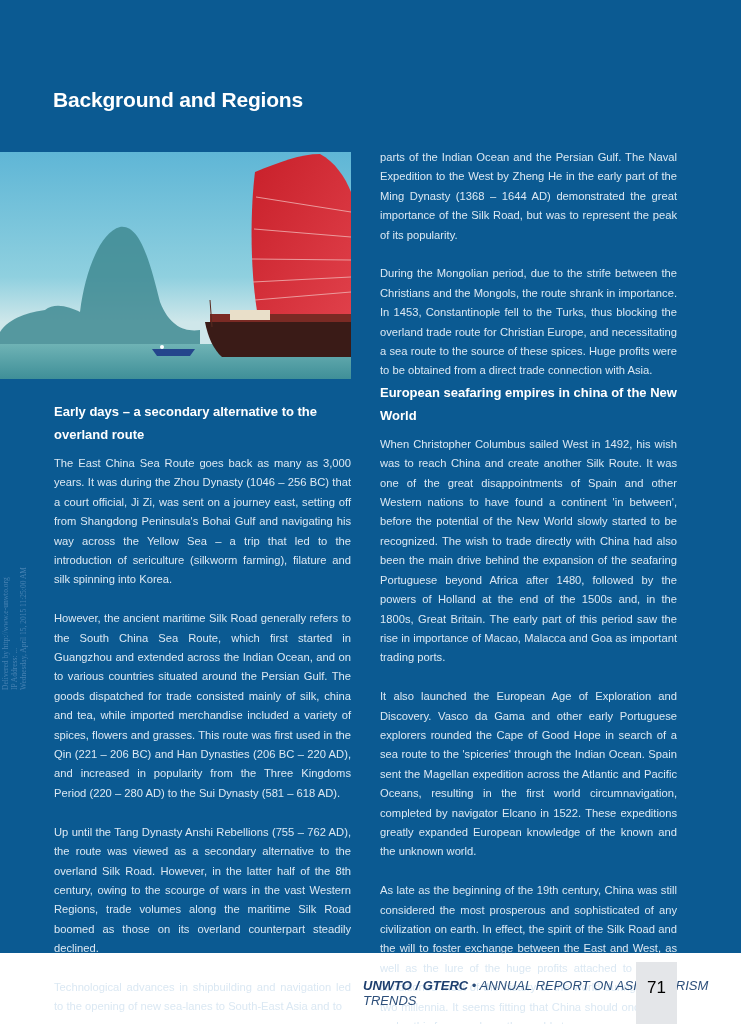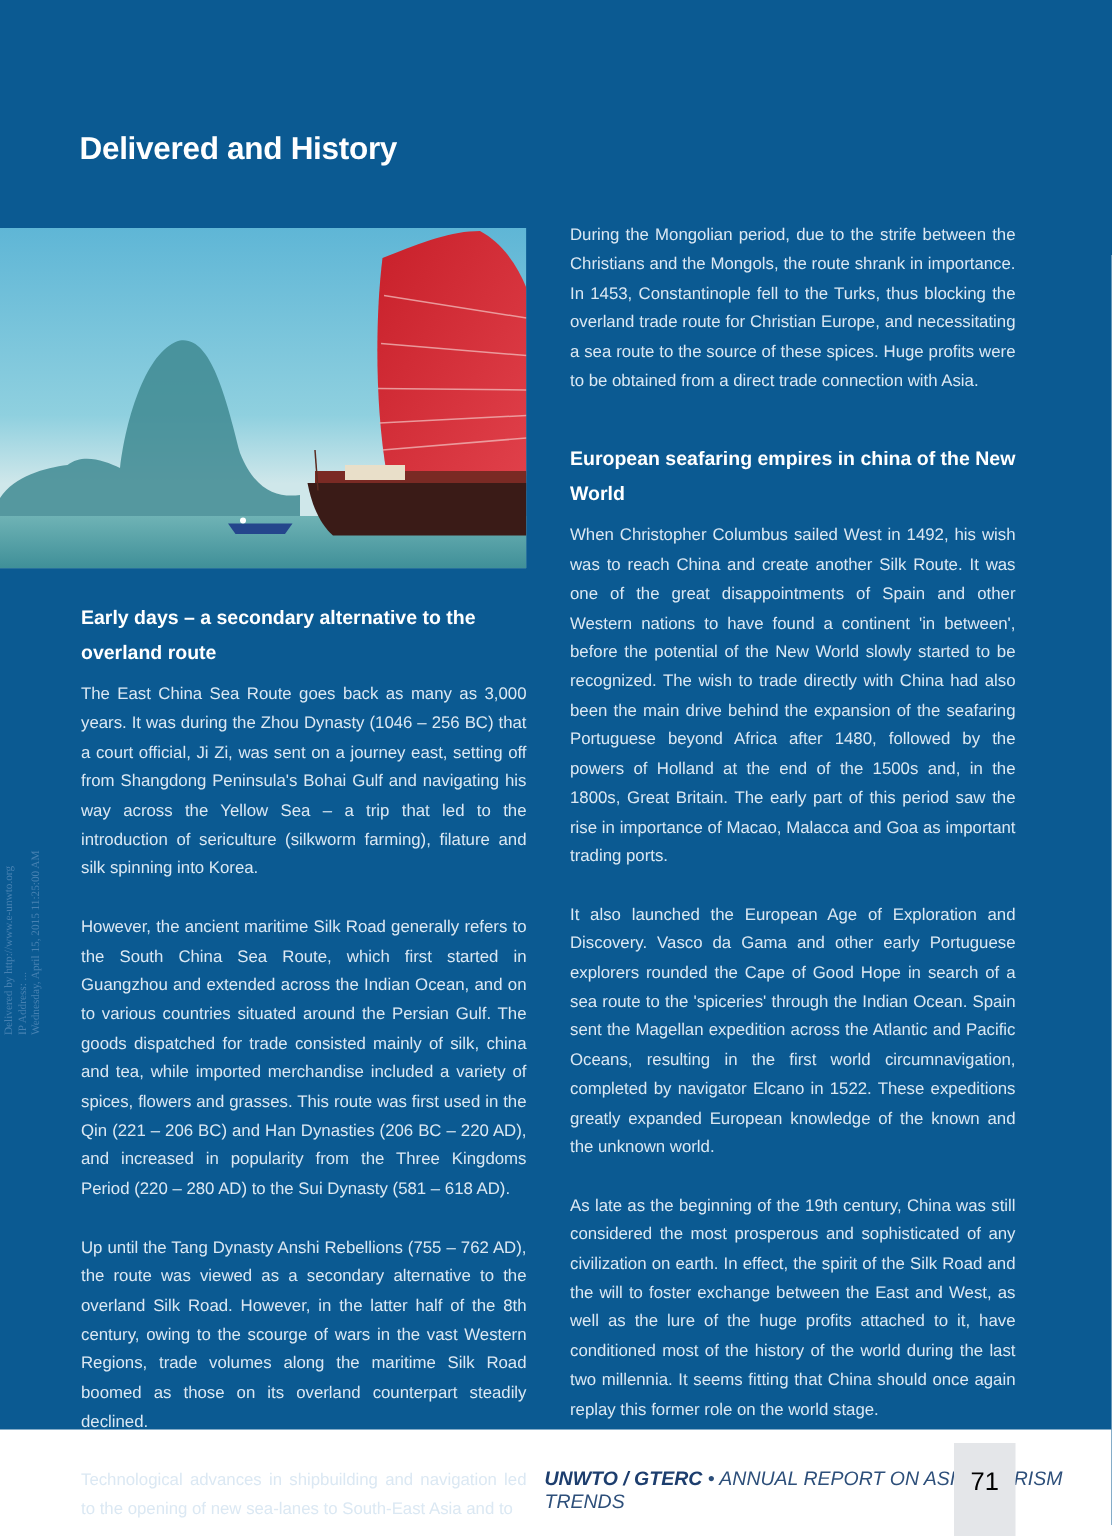--- a/index.html
+++ b/index.html
@@ -50,21 +50,21 @@
   .page-num {
     position: absolute; left: 0; top: 16px; width: 41px; text-align: center;
     font-size: 17px; color: #000000;
   }
 </style>
 </head>
 <body>
 
 <div class="page-blue"></div>
 
-<h1 class="page-title" style="margin:0;">Delivered and History</h1>
+<h1 class="page-title" style="margin:0;">Background and Regions</h1>
 
 <div class="photo">
   <svg width="351" height="227" viewBox="0 0 351 227" xmlns="http://www.w3.org/2000/svg">
     <defs>
       <linearGradient id="sky" x1="0" y1="0" x2="0" y2="1">
         <stop offset="0" stop-color="#5fb6d6"></stop>
         <stop offset="0.55" stop-color="#8fd0df"></stop>
         <stop offset="0.75" stop-color="#cfe7ea"></stop>
       </linearGradient>
       <linearGradient id="sea" x1="0" y1="0" x2="0" y2="1">
@@ -98,21 +98,22 @@
 
 <div class="col col-left">
   <h2 class="section-heading">Early days – a secondary alternative to the overland route</h2>
   <p>The East China Sea Route goes back as many as 3,000 years. It was during the Zhou Dynasty (1046 – 256 BC) that a court official, Ji Zi, was sent on a journey east, setting off from Shangdong Peninsula's Bohai Gulf and navigating his way across the Yellow Sea – a trip that led to the introduction of sericulture (silkworm farming), filature and silk spinning into Korea.</p>
   <p>However, the ancient maritime Silk Road generally refers to the South China Sea Route, which first started in Guangzhou and extended across the Indian Ocean, and on to various countries situated around the Persian Gulf. The goods dispatched for trade consisted mainly of silk, china and tea, while imported merchandise included a variety of spices, flowers and grasses. This route was first used in the Qin (221 – 206 BC) and Han Dynasties (206 BC – 220 AD), and increased in popularity from the Three Kingdoms Period (220 – 280 AD) to the Sui Dynasty (581 – 618 AD).</p>
   <p>Up until the Tang Dynasty Anshi Rebellions (755 – 762 AD), the route was viewed as a secondary alternative to the overland Silk Road. However, in the latter half of the 8th century, owing to the scourge of wars in the vast Western Regions, trade volumes along the maritime Silk Road boomed as those on its overland counterpart steadily declined.</p>
   <p style="margin-bottom:0;">Technological advances in shipbuilding and navigation led to the opening of new sea-lanes to South-East Asia and to</p>
 </div>
 
 <div class="col col-right">
-  <p style="margin-bottom:30px;">During the Mongolian period, due to the strife between the Christians and the Mongols, the route shrank in importance. In 1453, Constantinople fell to the Turks, thus blocking the overland trade route for Christian Europe, and necessitating a sea route to the source of these spices. Huge profits were to be obtained from a direct trade connection with Asia.</p>
+  <p>parts of the Indian Ocean and the Persian Gulf. The Naval Expedition to the West by Zheng He in the early part of the Ming Dynasty (1368 – 1644 AD) demonstrated the great importance of the Silk Road, but was to represent the peak of its popularity.</p>
+  <p style="margin-bottom:0;">During the Mongolian period, due to the strife between the Christians and the Mongols, the route shrank in importance. In 1453, Constantinople fell to the Turks, thus blocking the overland trade route for Christian Europe, and necessitating a sea route to the source of these spices. Huge profits were to be obtained from a direct trade connection with Asia.</p>
   <h2 class="section-heading">European seafaring empires in china of the New World</h2>
   <p>When Christopher Columbus sailed West in 1492, his wish was to reach China and create another Silk Route. It was one of the great disappointments of Spain and other Western nations to have found a continent 'in between', before the potential of the New World slowly started to be recognized. The wish to trade directly with China had also been the main drive behind the expansion of the seafaring Portuguese beyond Africa after 1480, followed by the powers of Holland at the end of the 1500s and, in the 1800s, Great Britain. The early part of this period saw the rise in importance of Macao, Malacca and Goa as important trading ports.</p>
   <p>It also launched the European Age of Exploration and Discovery. Vasco da Gama and other early Portuguese explorers rounded the Cape of Good Hope in search of a sea route to the 'spiceries' through the Indian Ocean. Spain sent the Magellan expedition across the Atlantic and Pacific Oceans, resulting in the first world circumnavigation, completed by navigator Elcano in 1522. These expeditions greatly expanded European knowledge of the known and the unknown world.</p>
   <p style="margin-bottom:0;">As late as the beginning of the 19th century, China was still considered the most prosperous and sophisticated of any civilization on earth. In effect, the spirit of the Silk Road and the will to foster exchange between the East and West, as well as the lure of the huge profits attached to it, have conditioned most of the history of the world during the last two millennia. It seems fitting that China should once again replay this former role on the world stage.</p>
 </div>
 
 <div class="watermark">
   <div>Delivered by http://www.e-unwto.org</div>
   <div>IP Address: ...</div>
   <div>Wednesday, April 15, 2015 11:25:00 AM</div>

